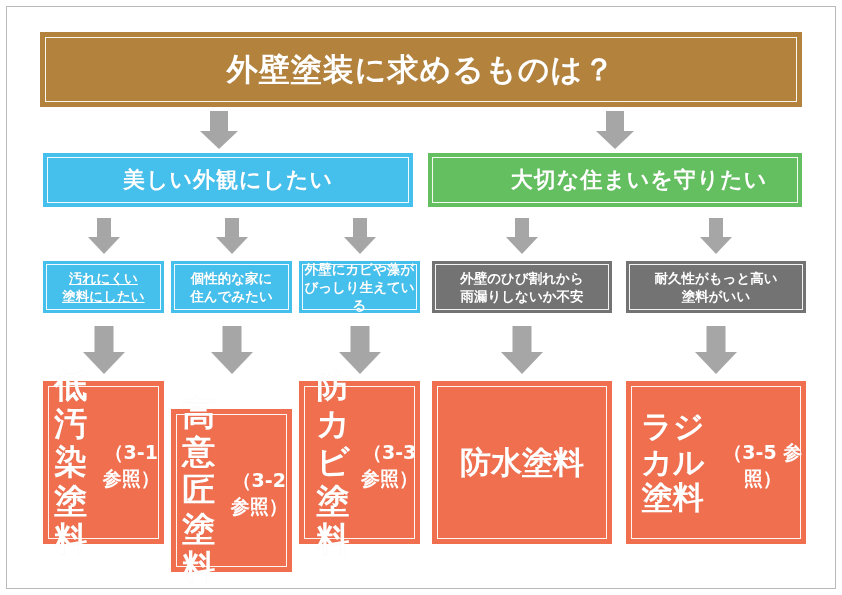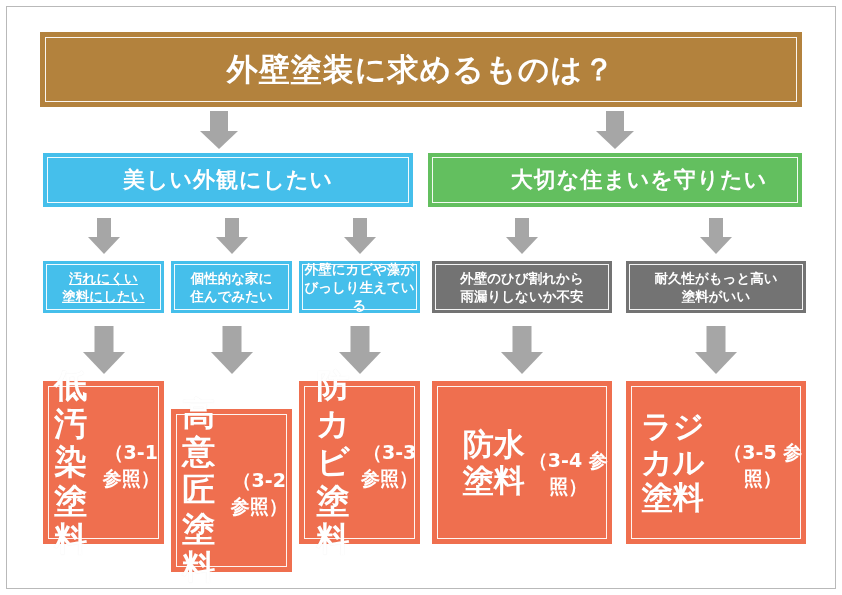--- a/index.html
+++ b/index.html
@@ -263,21 +263,20 @@
   </div>
   <div class="box lvl4" id="prod-mold">
     <span class="inner"></span>
     <span class="txt">防カビ
 塗料</span>
     <span class="ref">（3-3 参照）</span>
   </div>
   <div class="box lvl4" id="prod-water">
     <span class="inner"></span>
     <span class="txt">防水塗料</span>
-    <span class="ref">（3-4 参照）</span>
   </div>
   <div class="box lvl4" id="prod-radical">
     <span class="inner"></span>
     <span class="txt">ラジカル
 塗料</span>
     <span class="ref">（3-5 参照）</span>
   </div>
 
 </div>
 

